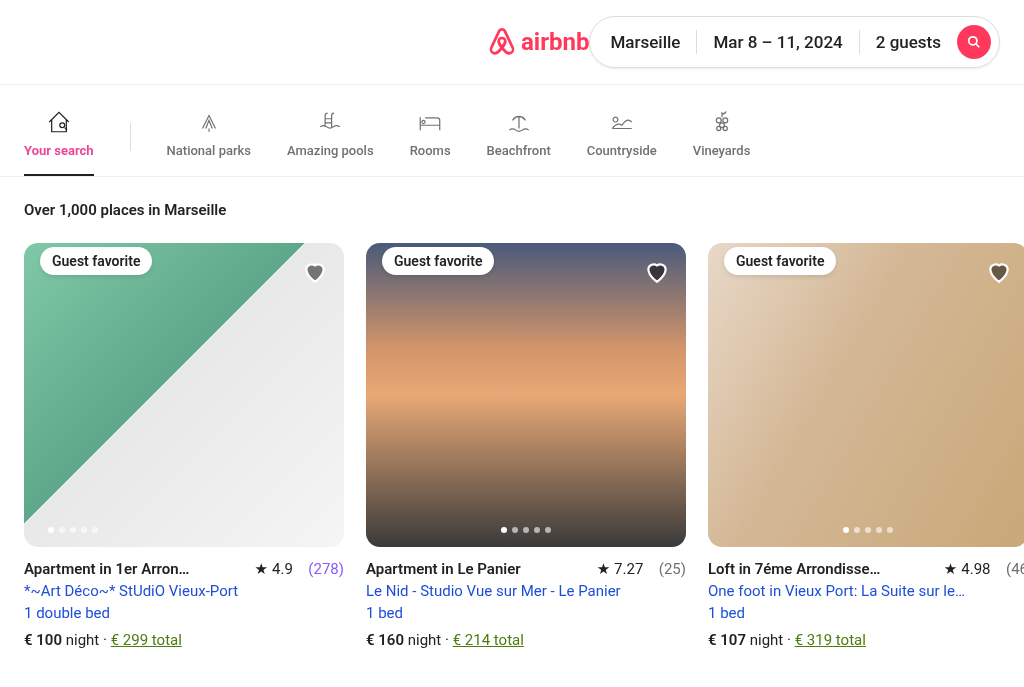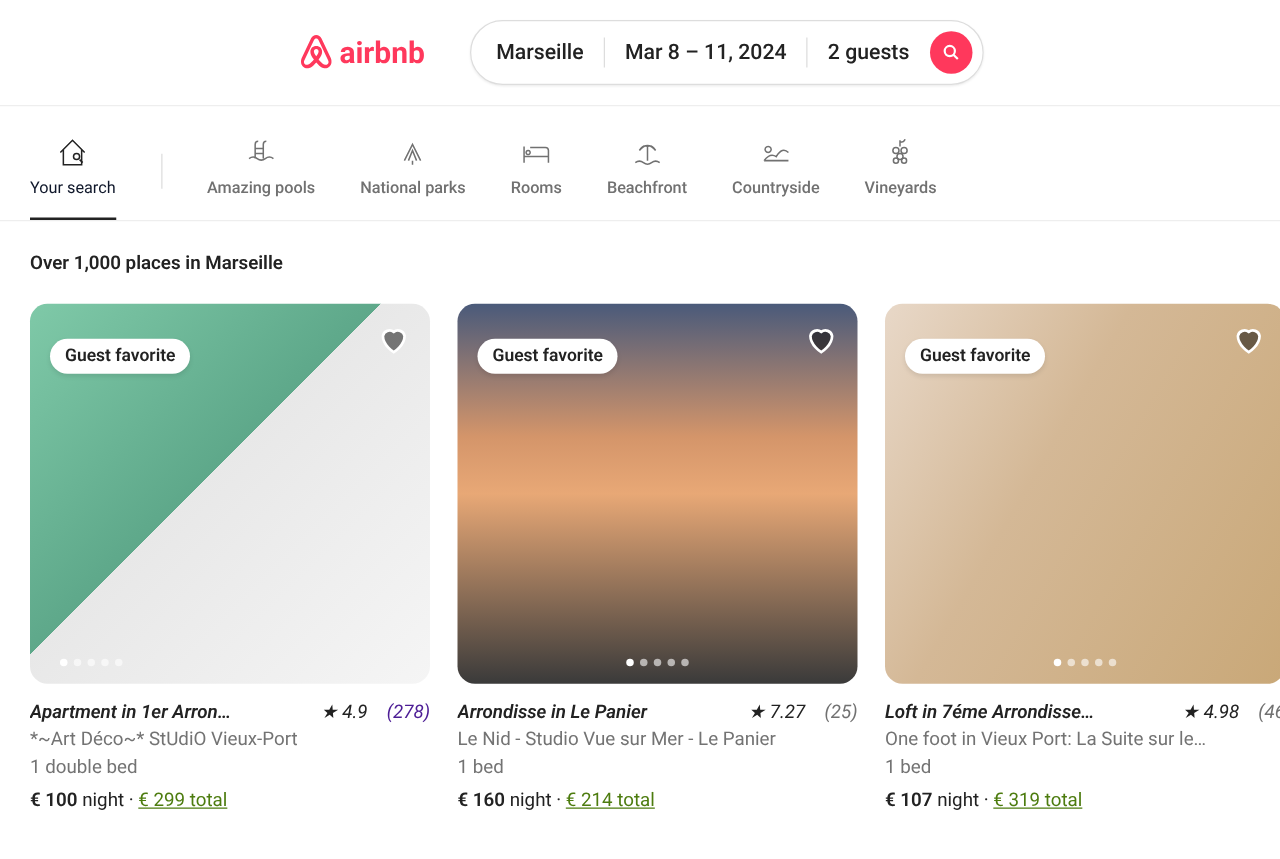--- a/index.html
+++ b/index.html
@@ -1,41 +1,41 @@
 <!DOCTYPE html>
 <html><head>
 <meta charset="utf-8">
 <style>
 * { margin:0; padding:0; box-sizing:border-box; font-family:-apple-system,BlinkMacSystemFont,"Segoe UI",Roboto,sans-serif; }
 body { background:#fff; color:#222; width:1024px; overflow:hidden; }
-.header { display:flex; align-items:center; justify-content:center; padding:16px 24px;gap:36px; }
+.header { display:flex; align-items:center; justify-content:flex-end; padding:16px 24px; }
 .logo { display:flex; align-items:center; gap:4px; color:#ff385c; font-weight:700; font-size:24px; }
 .logo svg { width:30px; height:32px; }
 .search-pill { display:flex; align-items:center; border:1px solid #ddd; border-radius:40px; padding:8px 8px 8px 20px; box-shadow:0 1px 2px rgba(0,0,0,0.08); gap:16px; font-size:17px; font-weight:500; }
 .search-pill .divider { width:1px; height:24px; background:#ddd; }
 .search-btn { width:34px; height:34px; border-radius:50%; background:#ff385c; display:flex; align-items:center; justify-content:center; color:#fff; }
 .categories { display:flex; align-items:center; gap:36px; padding:12px 24px 0; border-top:1px solid #eee; border-bottom:1px solid #eee; }
 .cat { display:flex; flex-direction:column; align-items:center; gap:8px; padding:12px 0 16px; color:#717171; font-size:13px; font-weight:500; cursor:pointer; border-bottom:2px solid transparent; white-space:nowrap; }
-.cat.active { color:#0f172a; font-weight:400; border-bottom-color:#222; }
+.cat.active { color:#ec4899; font-weight:700; border-bottom-color:#222; }
 .cat svg { width:26px; height:26px; stroke:currentColor; fill:none; stroke-width:1.5; }
 .cat-divider { width:1px; height:28px; background:#ddd; }
 .results-header { padding:24px; font-size:15px; font-weight:600; }
 .listings { display:flex; gap:22px; padding:0 24px; }
 .card { width:320px; flex-shrink:0; cursor:pointer; }
 .photo { position:relative; width:100%; height:304px; border-radius:14px; overflow:hidden; }
-.badge { position:absolute; top:28px; left:16px; background:#fff; padding:6px 12px; border-radius:20px; font-size:14px; font-weight:600; box-shadow:0 2px 4px rgba(0,0,0,0.1); }
+.badge { position:absolute; top:4px; left:16px; background:#fff; padding:6px 12px; border-radius:20px; font-size:14px; font-weight:600; box-shadow:0 2px 4px rgba(0,0,0,0.1); }
 .heart { position:absolute; top:16px; right:16px; width:26px; height:26px; }
 .dots { position:absolute; bottom:14px; left:50%; transform:translateX(-50%); display:flex; gap:5px; }
 .dot { width:6px; height:6px; border-radius:50%; background:rgba(255,255,255,0.6); }
 .dot.active { background:#fff; }
 .card-body { padding-top:12px; font-size:15px; line-height:1.45; }
-.title-row { display:flex; justify-content:space-between; align-items:flex-start; gap:8px;font-style:italic; }
+.title-row { display:flex; justify-content:space-between; align-items:flex-start; gap:8px; }
 .title { font-weight:600; white-space:nowrap; overflow:hidden; text-overflow:ellipsis; }
 .rating { display:flex; align-items:center; gap:4px; font-size:15px; white-space:nowrap; }
-.subtitle { color:#737373; white-space:nowrap; overflow:hidden; text-overflow:ellipsis; }
+.subtitle { color:#1d4ed8; white-space:nowrap; overflow:hidden; text-overflow:ellipsis; }
 .price-row { margin-top:6px; }
 .price { font-weight:600; }
 .total { color:#4d7c0f; text-decoration:underline; }
 
 .p0 { background:linear-gradient(135deg,#7fc9a8 0%,#5ea88a 45%,#e8e8e8 45%,#f5f5f5 100%); }
 .p1 { background:linear-gradient(180deg,#4a5a7a 0%,#d4956a 35%,#e8a876 50%,#3a3a3a 100%); }
 .p2 { background:linear-gradient(120deg,#e8d8c8 0%,#d4b896 40%,#c9a878 100%); }
 </style>
 </head>
 <body>
@@ -67,29 +67,29 @@
     <svg viewBox="0 0 32 32">
         <path d="M4 16 L16 4 L28 16 M7 13 V28 H25 V13" stroke="#222"></path>
         <circle cx="20" cy="20" r="3" stroke="#222"></circle>
         <line x1="23" y1="23" x2="26" y2="26" stroke="#222"></line>
       </svg>
     <span>Your search</span>
   </div>
   <span class="cat-divider"></span>
   <div class="cat">
     <svg viewBox="0 0 32 32">
+        <path d="M8 24 L16 8 L24 24 M12 24 L16 14 L20 24 M16 24 V28"></path>
+      </svg>
+    <span>National parks</span>
+  </div>
+  <div class="cat">
+    <svg viewBox="0 0 32 32">
         <path d="M4 22 q4 -3 8 0 t8 0 t8 0 M10 22 V8 q0-3 3-3 M18 22 V8 q0-3 3-3 M10 12 H18 M10 17 H18"></path>
       </svg>
     <span>Amazing pools</span>
-  </div>
-  <div class="cat">
-    <svg viewBox="0 0 32 32">
-        <path d="M8 24 L16 8 L24 24 M12 24 L16 14 L20 24 M16 24 V28"></path>
-      </svg>
-    <span>National parks</span>
   </div>
   <div class="cat">
     <svg viewBox="0 0 32 32">
         <path d="M4 10 V26 M4 20 H28 V26 M28 20 V14 q0-3-3-3 H10 M8 14 a2 2 0 1 0 0.01 0"></path>
       </svg>
     <span>Rooms</span>
   </div>
   <div class="cat">
     <svg viewBox="0 0 32 32">
         <path d="M4 26 q4 -3 8 0 t8 0 t8 0 M16 24 V10 M8 14 q8-10 16 0 M16 10 q-4-2-8 4 M16 10 q4-2 8 4"></path>
@@ -129,21 +129,21 @@
         <span class="dot active"></span>
           <span class="dot"></span>
           <span class="dot"></span>
           <span class="dot"></span>
           <span class="dot"></span>
       </div>
     </div>
     <div class="card-body">
       <div class="title-row">
         <span class="title">Apartment in 1er Arron…</span>
-        <span class="rating">★ <span>4.9</span>&nbsp;&nbsp;<span style="color:#4c1d95">(278)</span></span>
+        <span class="rating">★ <span>4.9</span>&nbsp;&nbsp;<span style="color:#8b5cf6">(278)</span></span>
       </div>
       <div class="subtitle">*~Art Déco~* StUdiO Vieux-Port</div>
       <div class="subtitle">1 double bed</div>
       <div class="price-row">
         <span class="price">€ 100</span> <span>night</span> · <span class="total">€ 299 total</span>
       </div>
     </div>
   </div>
 
   <div class="card">
@@ -155,21 +155,21 @@
       <div class="dots">
         <span class="dot active"></span>
           <span class="dot"></span>
           <span class="dot"></span>
           <span class="dot"></span>
           <span class="dot"></span>
       </div>
     </div>
     <div class="card-body">
       <div class="title-row">
-        <span class="title">Arrondisse in Le Panier</span>
+        <span class="title">Apartment in Le Panier</span>
         <span class="rating">★ <span>7.27</span>&nbsp;&nbsp;<span style="color:#717171">(25)</span></span>
       </div>
       <div class="subtitle">Le Nid - Studio Vue sur Mer - Le Panier</div>
       <div class="subtitle">1 bed</div>
       <div class="price-row">
         <span class="price">€ 160</span> <span>night</span> · <span class="total">€ 214 total</span>
       </div>
     </div>
   </div>
 

